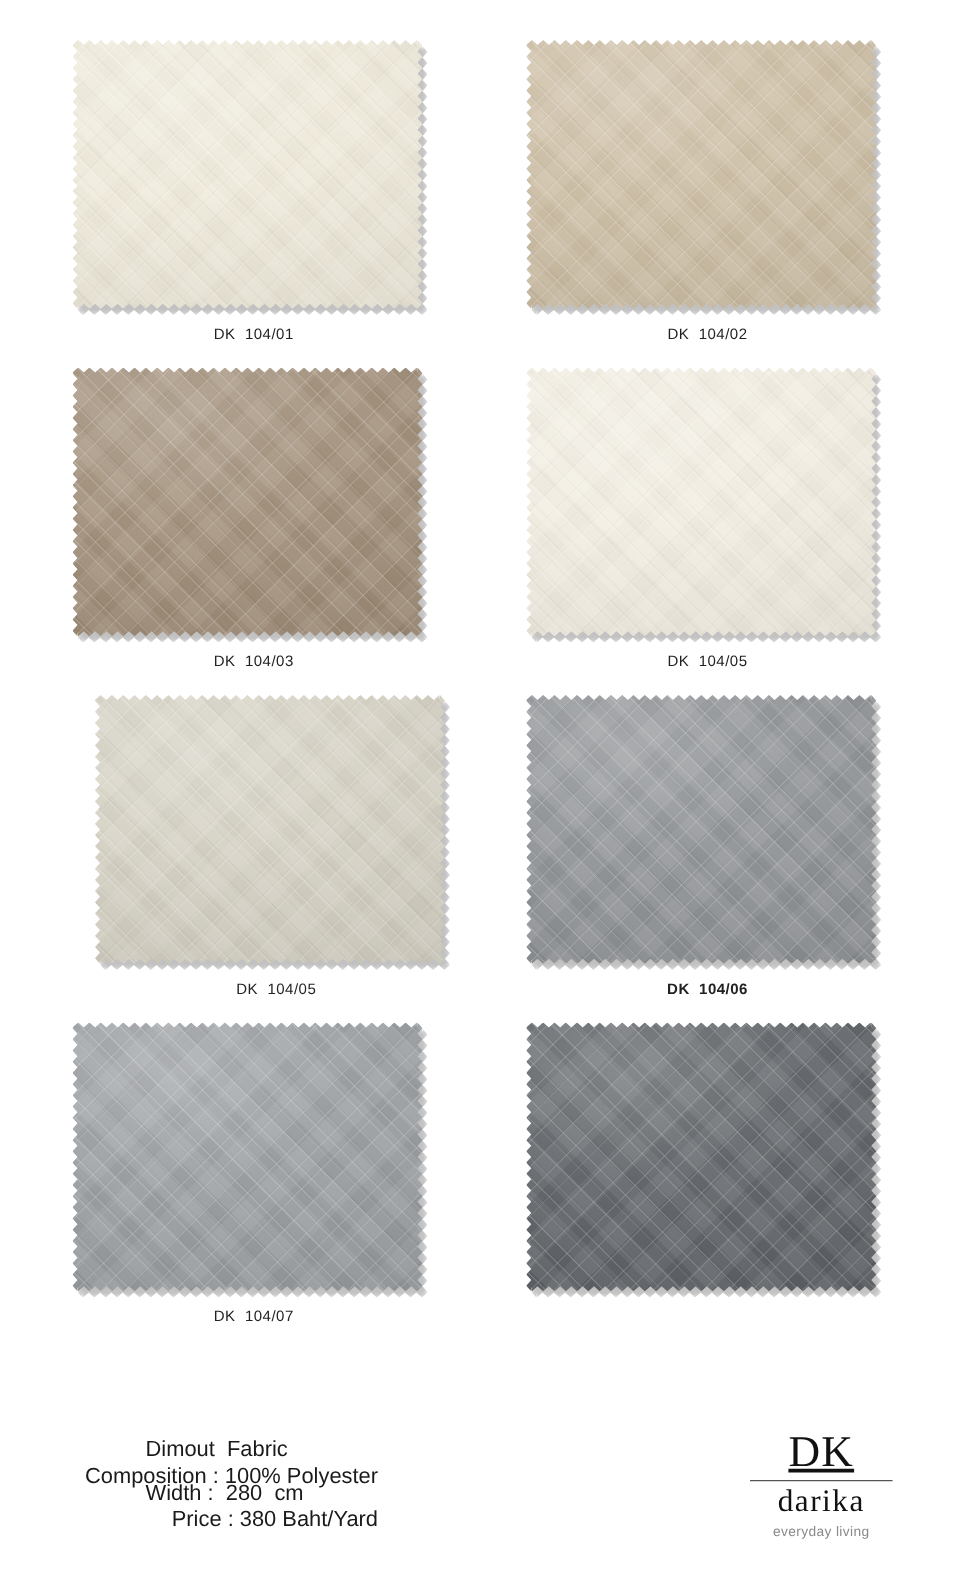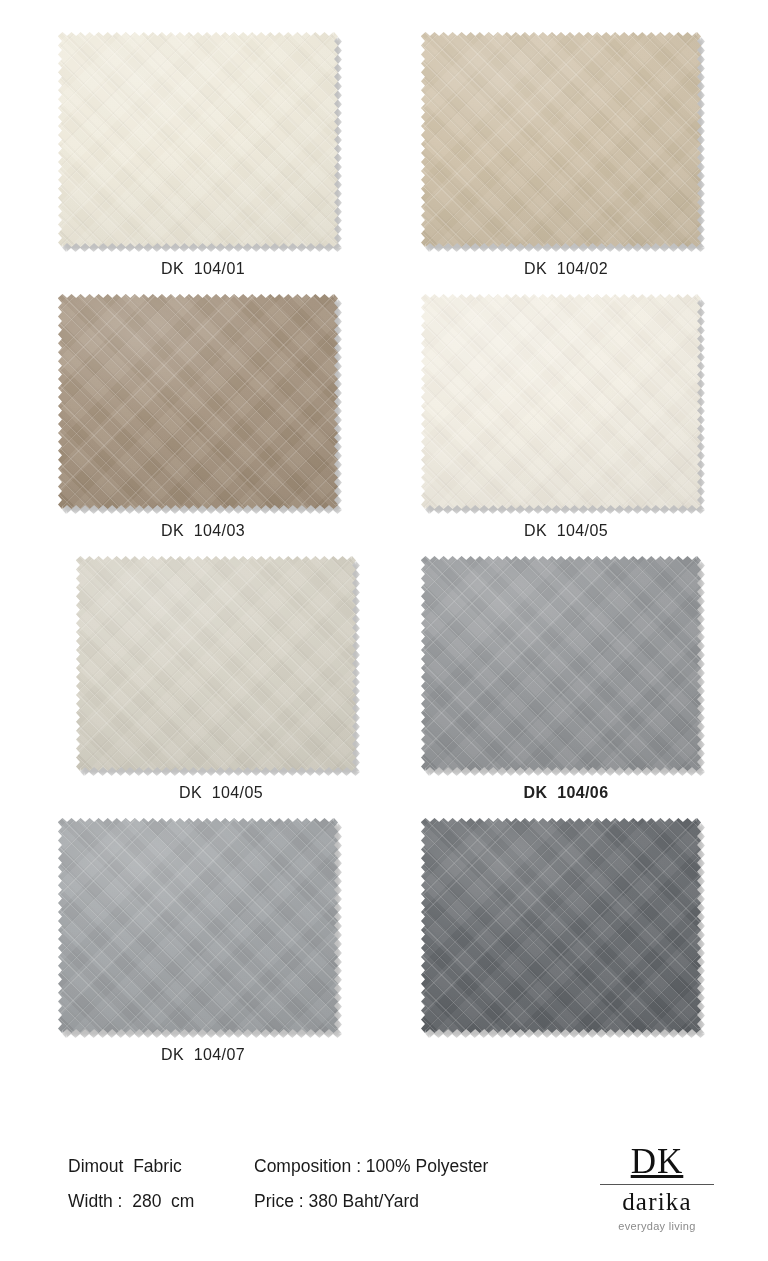--- a/index.html
+++ b/index.html
@@ -101,21 +101,21 @@
     background:
       radial-gradient(120% 95% at 28% 18%,
         rgba(255,255,255,.22) 0%,
         rgba(255,255,255,.05) 42%,
         rgba(0,0,0,.05) 100%);
   }
 
   .swatch-label {
     margin-top: 13px;
     text-align: center;
-    font-size: 16px;
+    font-size: 12px;
     letter-spacing: .4px;
     color: #222222;
     white-space: pre;
   }
 
   
   #footer {
     position: absolute;
     left: 0;
     top: 1135px;
@@ -126,22 +126,23 @@
   #spec-block {
     position: absolute;
     left: 68px;
     top: 14px;
     font-size: 17.5px;
     color: #1a1a1a;
   }
 
   .spec-row {
     display: flex;
-    align-items: center;
+    align-items: flex-end;
     height: 35px;
+    flex-direction: column;
   }
 
   .spec-col-a { width: 186px; white-space: pre; }
   .spec-col-b { white-space: pre; }
 
   #brand-logo {
     position: absolute;
     left: 598px;
     top: 6px;
     width: 118px;

